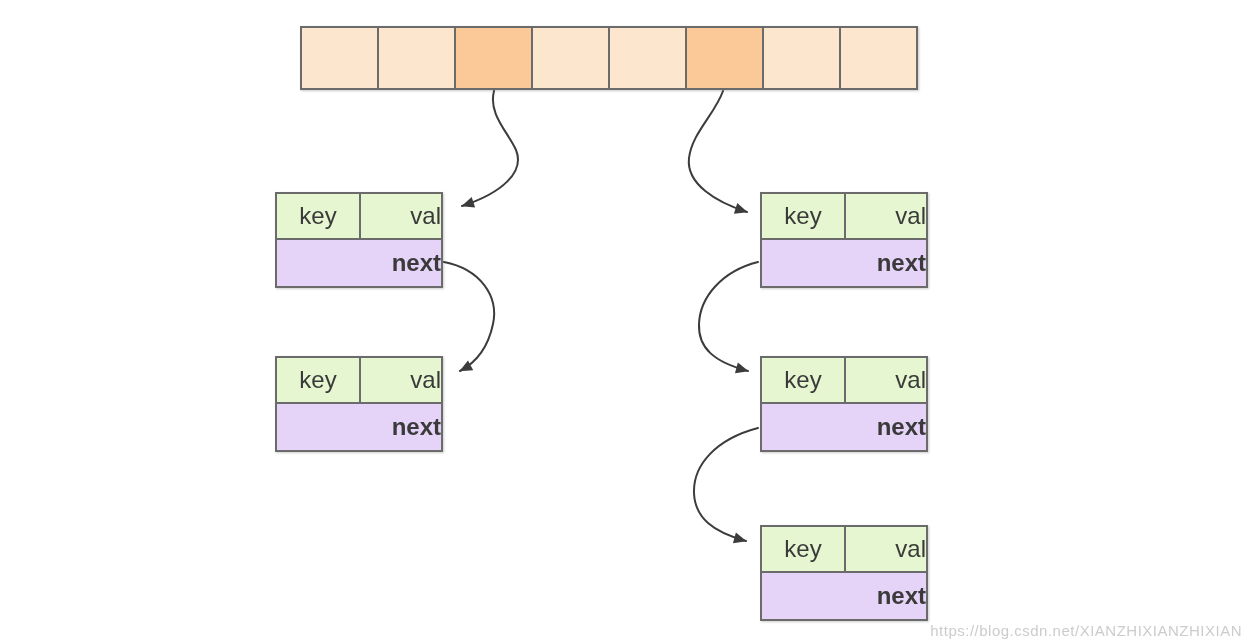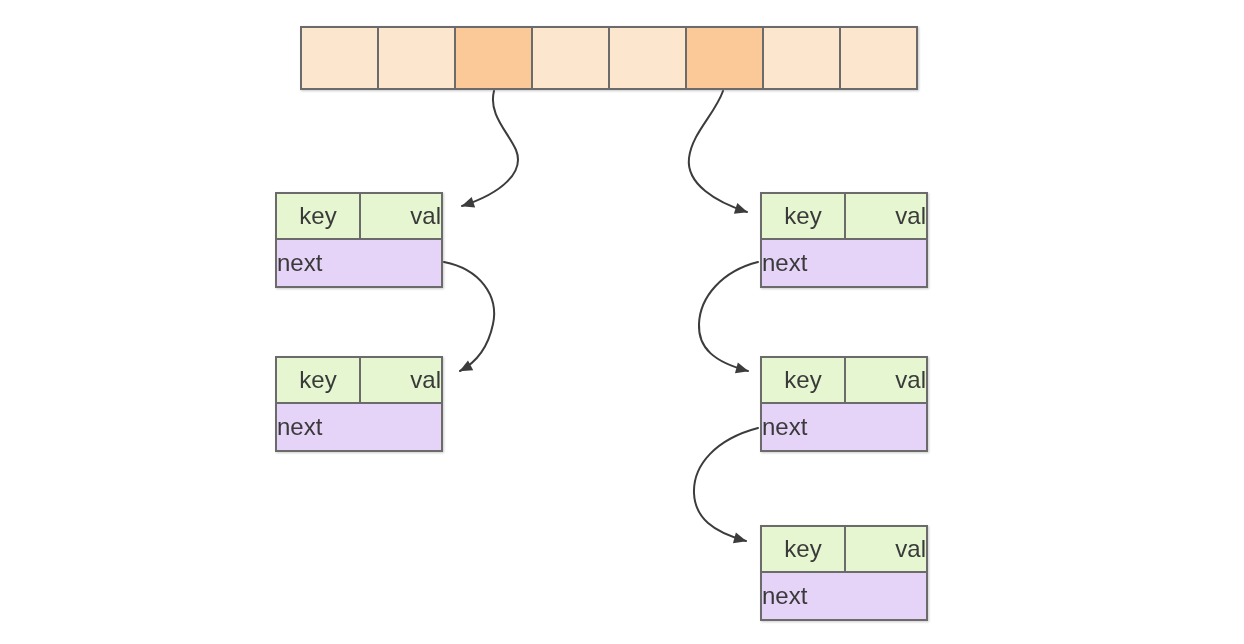--- a/index.html
+++ b/index.html
@@ -30,21 +30,21 @@
   .kvrow { display:flex; }
   .kcell, .vcell {
     box-sizing:border-box; width:86px; height:48px;
     border:2px solid var(--border); background:var(--keyval-fill);
     display:flex; align-items:center; justify-content:center;
   }
   .vcell { width:84px; margin-left:-2px;justify-content:flex-end; }
   .nrow {
     box-sizing:border-box; width:168px; height:50px; margin-top:-2px;
     border:2px solid var(--border); background:var(--next-fill);
-    display:flex; align-items:center; justify-content:flex-start;
+    display:flex; align-items:center; justify-content:flex-end;font-weight:bold;
   }
   .n-l1 { left:275px; top:192px; }
   .n-l2 { left:275px; top:356px; }
   .n-r1 { left:760px; top:192px; }
   .n-r2 { left:760px; top:356px; }
   .n-r3 { left:760px; top:525px; }
 
   
   .arrows { position:absolute; left:0; top:0; width:1244px; height:644px; pointer-events:none; }
   .arrow { fill:none; stroke:var(--arrow); stroke-width:2px; stroke-linecap:round; }
@@ -149,14 +149,15 @@
       </div>
       <div class="vcell">
         <span>val</span>
       </div>
     </div>
     <div class="nrow">
       <span>next</span>
     </div>
   </div>
 
+  <div class="watermark">https://blog.csdn.net/XIANZHIXIANZHIXIAN</div>
 
 </div>
 
 </body></html>

